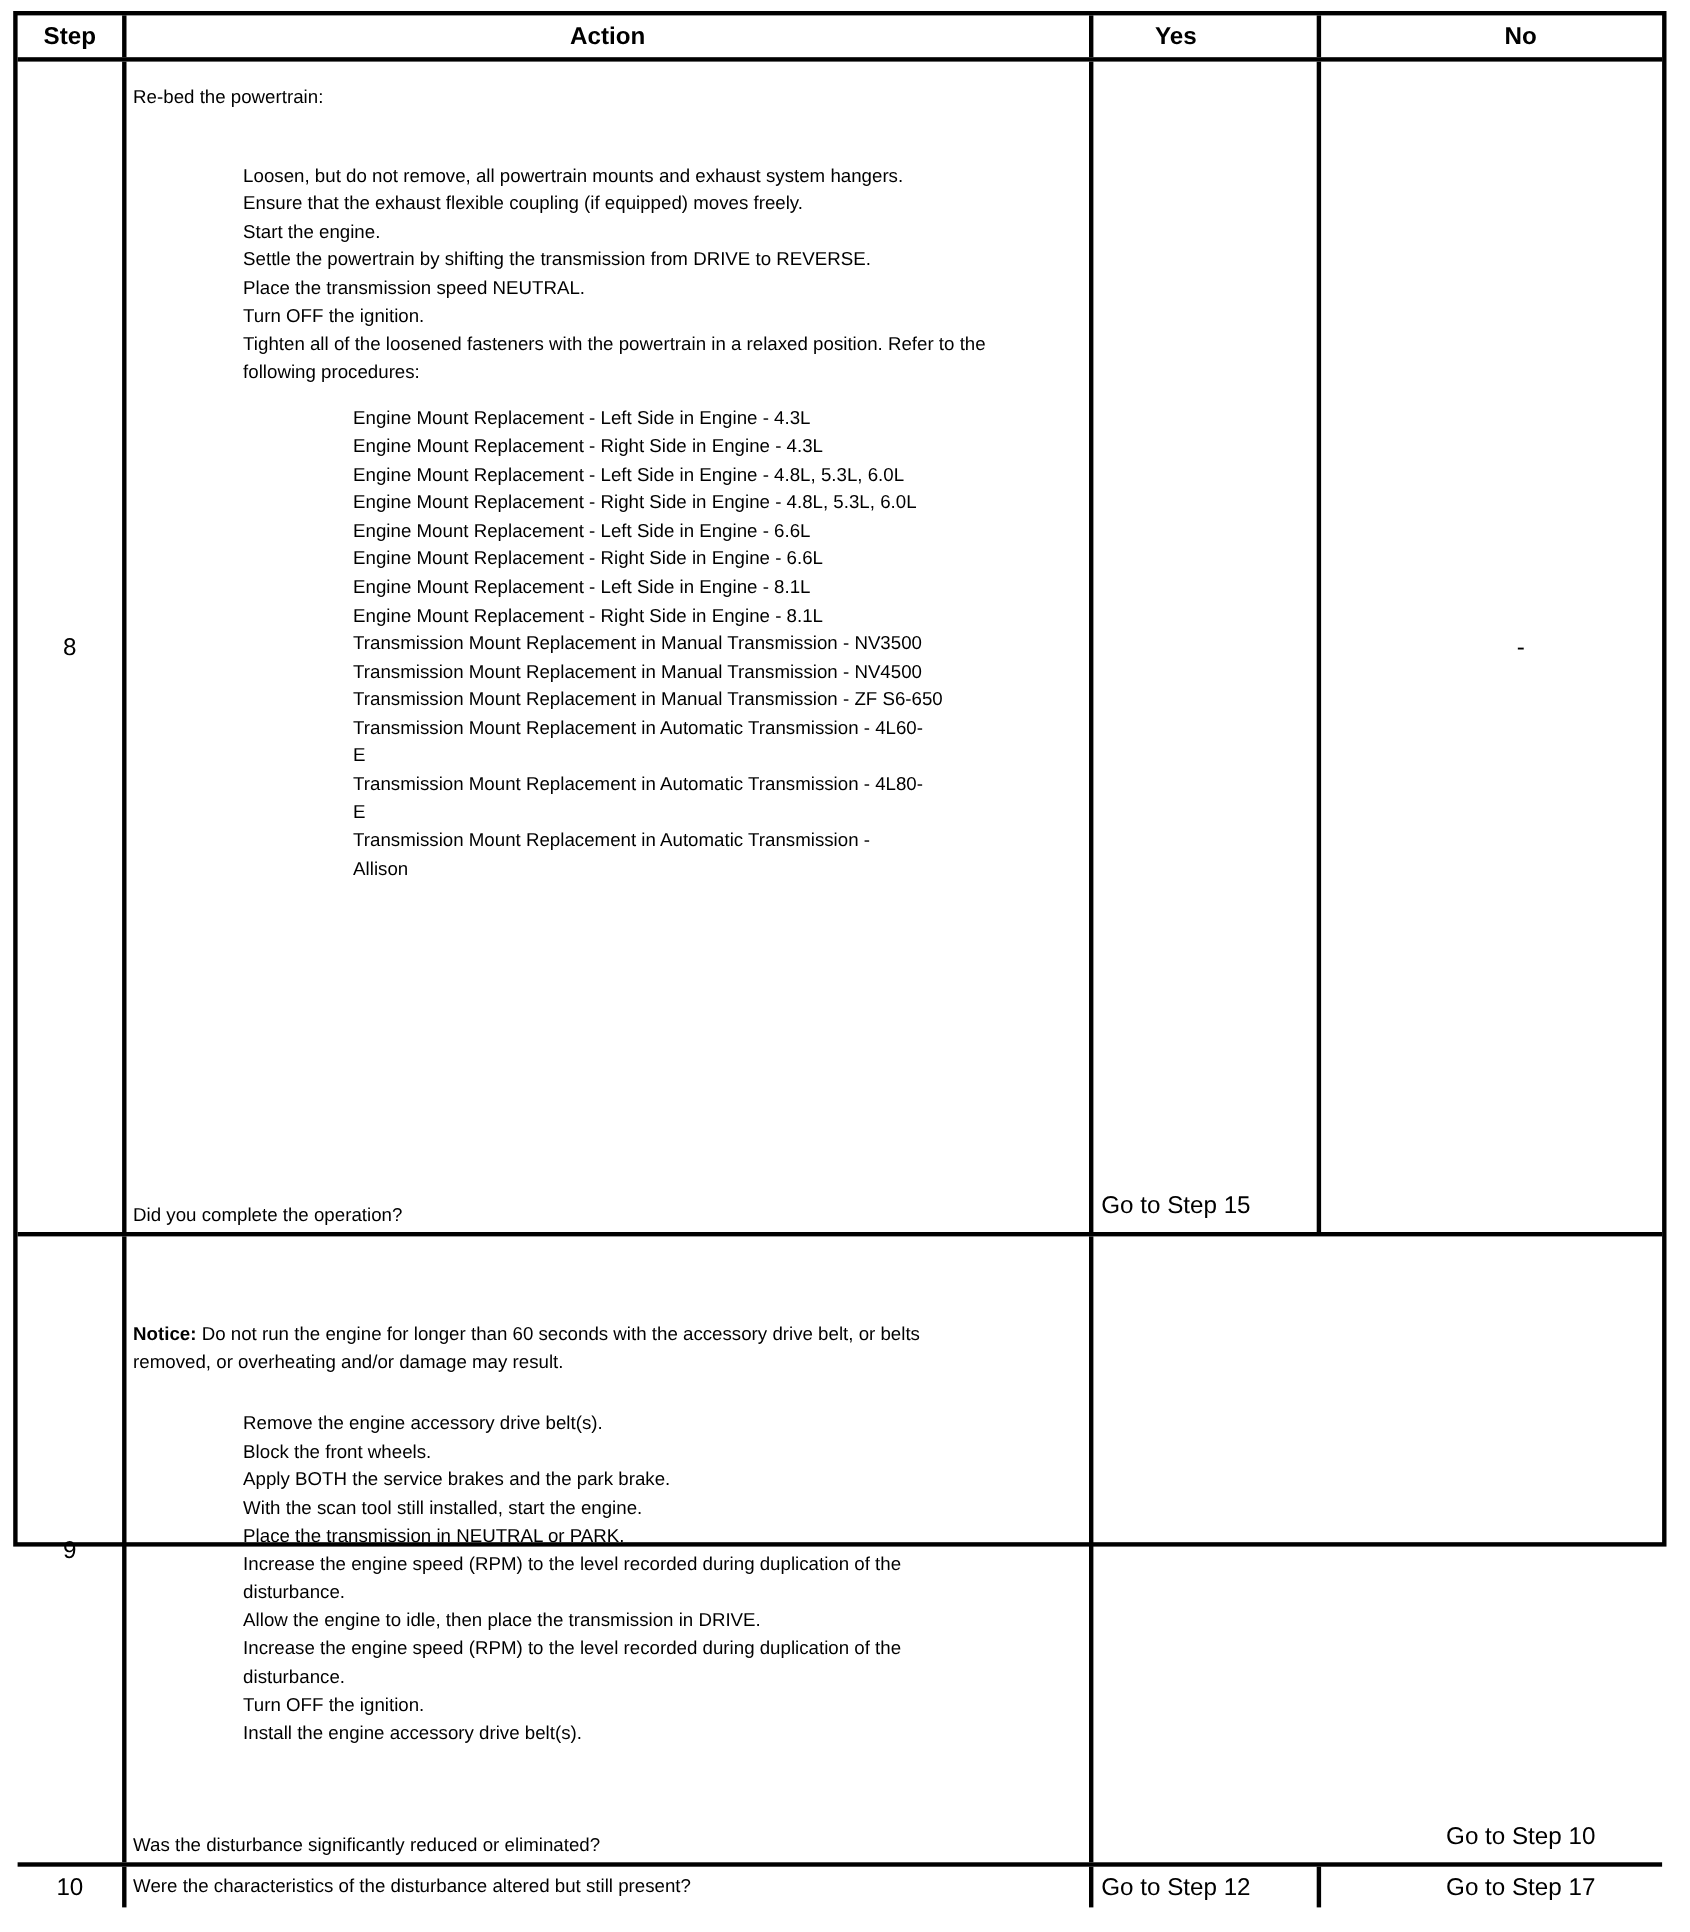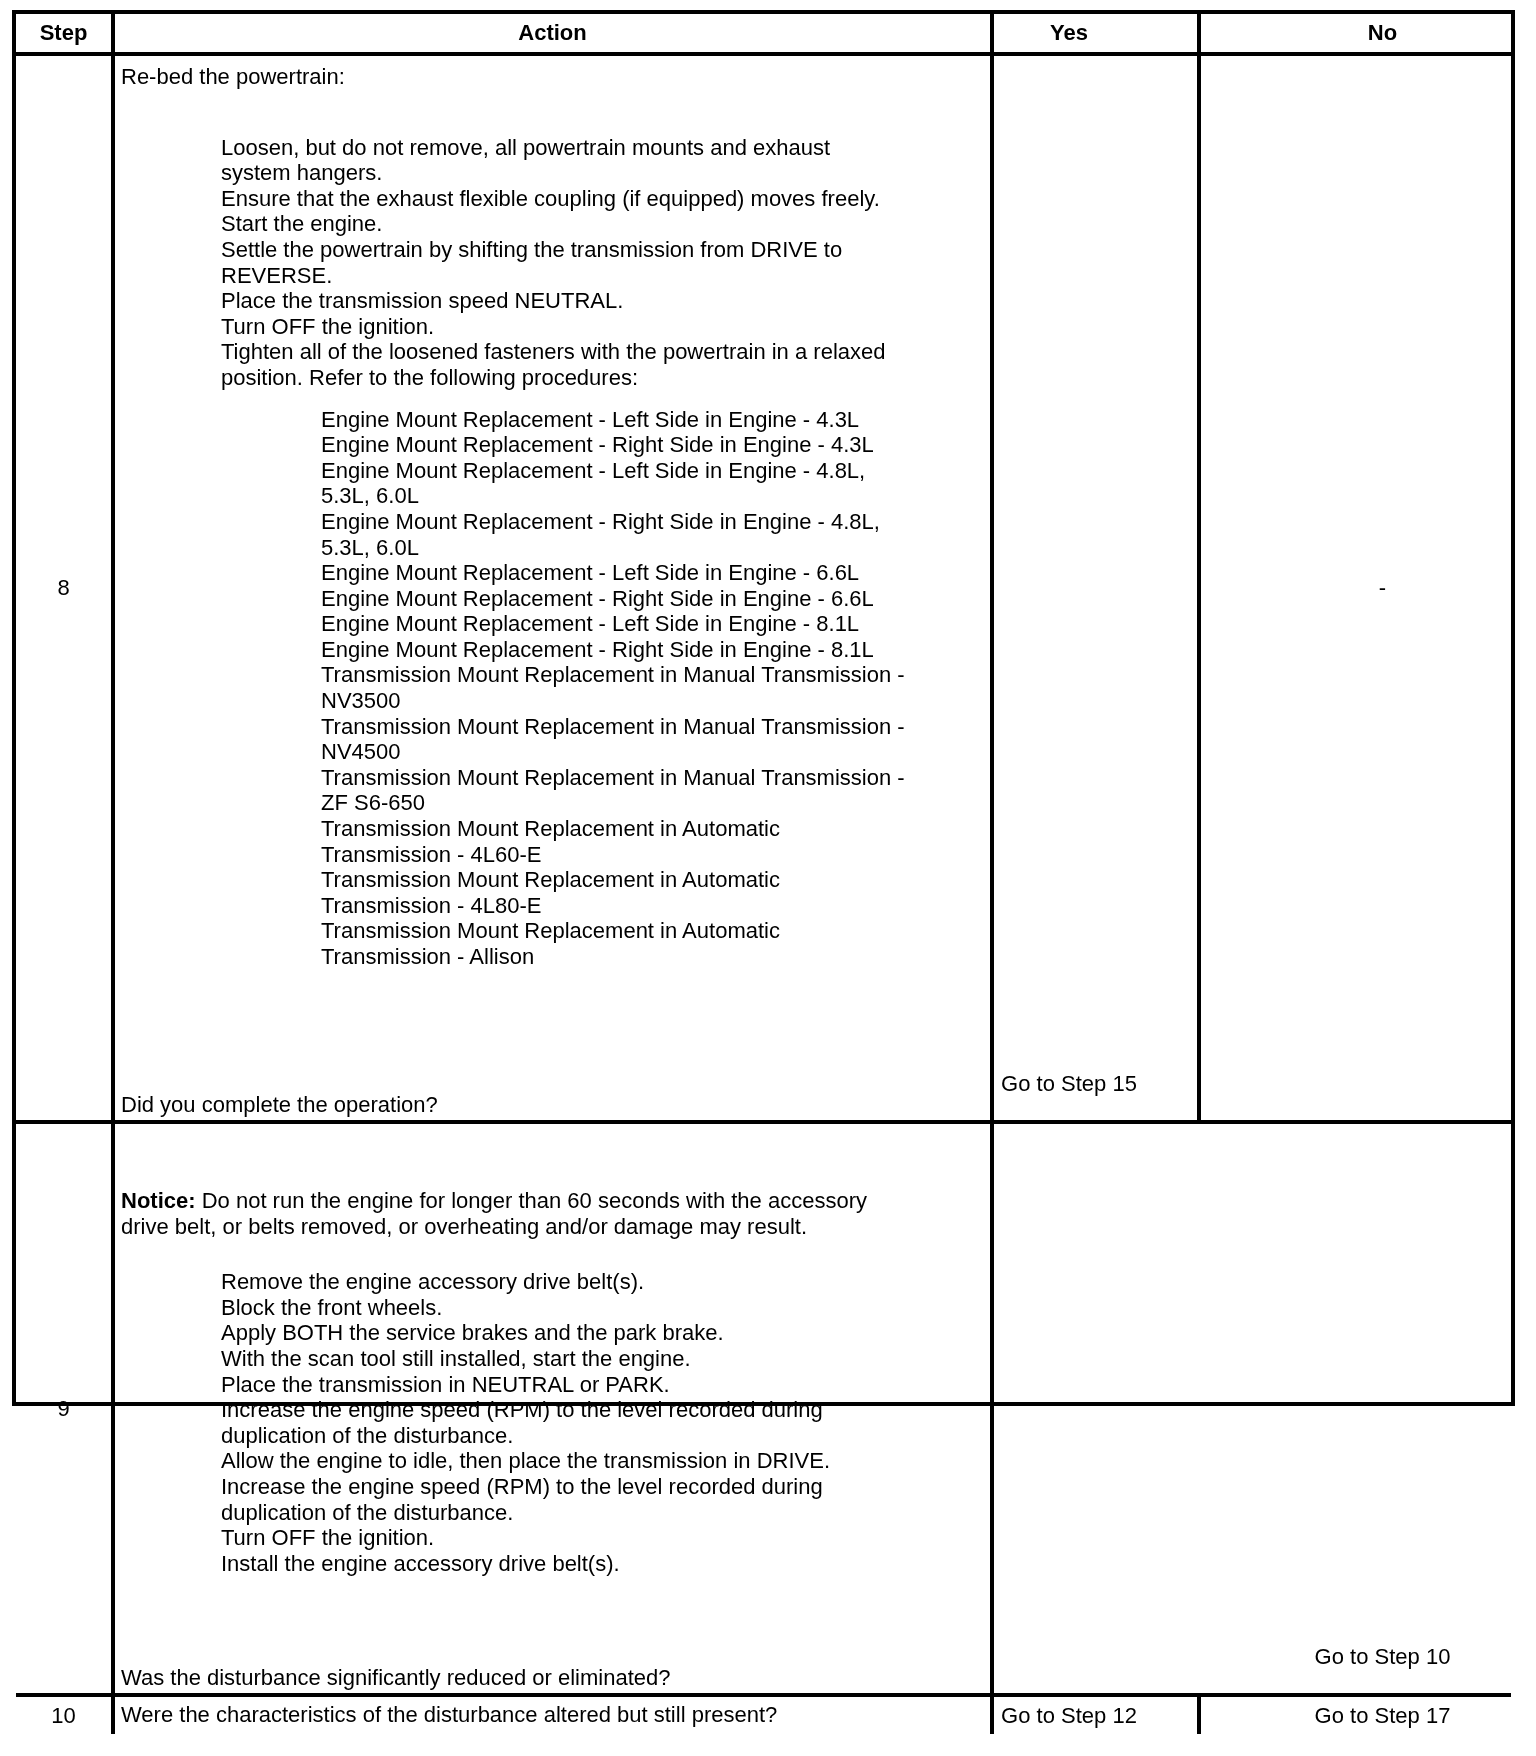--- a/index.html
+++ b/index.html
@@ -12,29 +12,29 @@
   .row.r8  { top: 42px; height: 1068px; border-bottom: 4px solid #000; }
   .row.r9  { top: 1110px; height: 573px; border-bottom: 4px solid #000; }
   .row.r10 { top: 1683px; height: 37px; }
   .cell { position: absolute; top: 0; bottom: 0; box-sizing: border-box; }
   .c-step { left: 0; width: 99px; border-right: 4px solid #000; }
   .c-act  { left: 99px; width: 879px; border-right: 4px solid #000; }
   .c-yes  { left: 925px; width: 260px; border-right: 4px solid #000; }
   .c-no   { left: 1238px; width: 257px; }
   .center { display: flex; align-items: center; justify-content: center; font-size: 22px; }
   .hdr .cell { font-weight: bold; font-size: 22px; display: flex; align-items: center; justify-content: center; }
-  .act { font-size: 22px; line-height: 25.6px; padding: 8px 6px 0 6px; display: flex; flex-direction: column; }
+  .act { font-size: 17px; line-height: 25.6px; padding: 20px 6px 0 6px; display: flex; flex-direction: column; }
   .act .line { white-space: pre-wrap; }
   .ind1 { padding-left: 100px; }
   .ind2 { padding-left: 200px; margin-top: 16px; }
   .spacer8 { height: 45px; }
   .grow { flex: 1; }
   .bottom-q { padding-bottom: 2px; }
   .yes-bottom, .no-bottom { display: flex; align-items: flex-end; justify-content: center;
-                           font-size: 22px; padding-bottom: 23px; }
+                           font-size: 22px; padding-bottom: 11px; }
   .no-mid { display: flex; align-items: center; justify-content: center; font-size: 22px; }
   .notice-spacer { height: 56px; }
   .gap9 { height: 30px; }
   b { font-weight: bold; }
   .r10 .act { padding-top: 5px; }
 </style>
 </head>
 <body>
 
 <div class="tbl">

